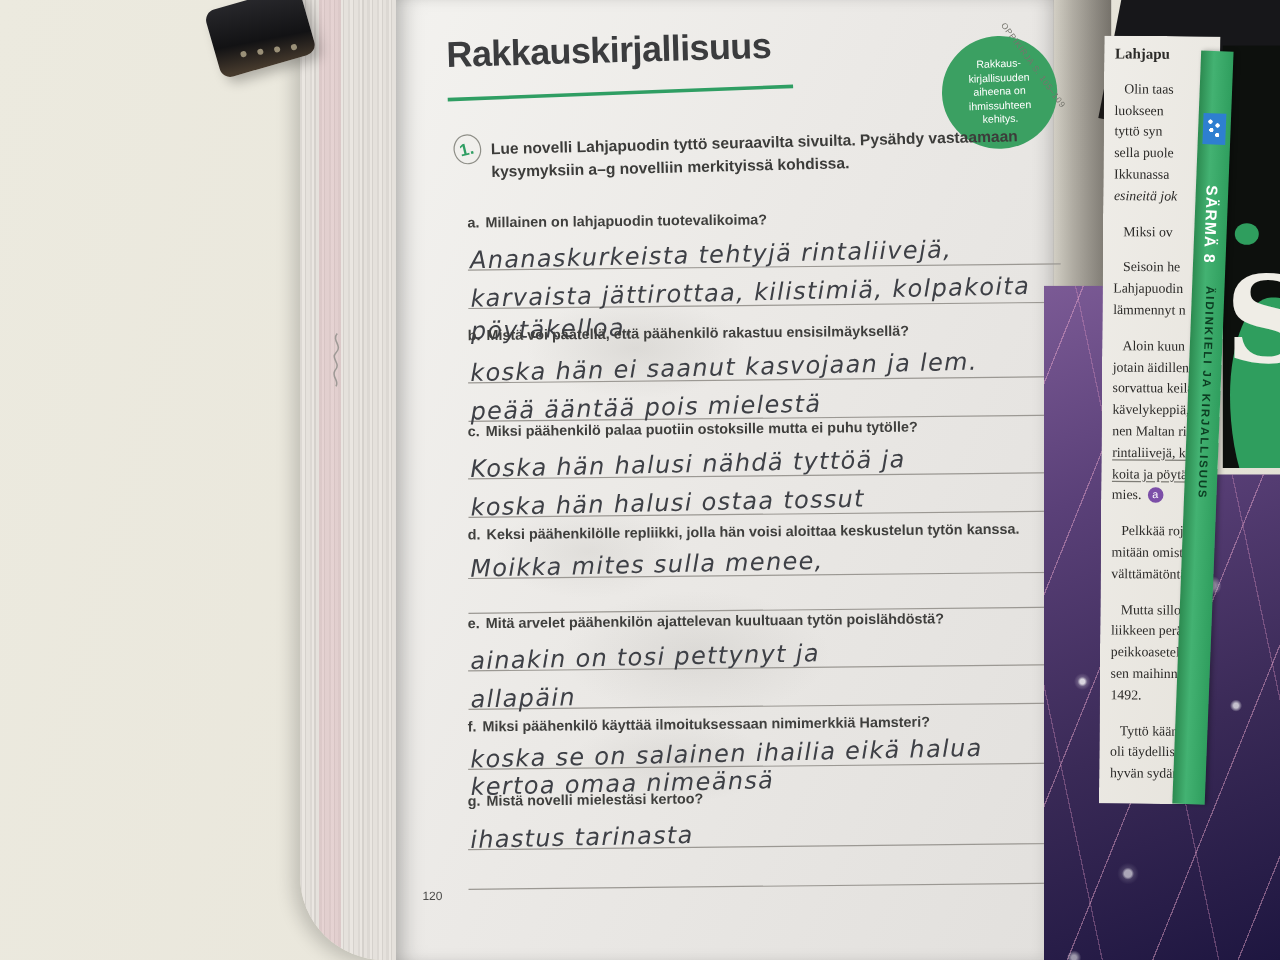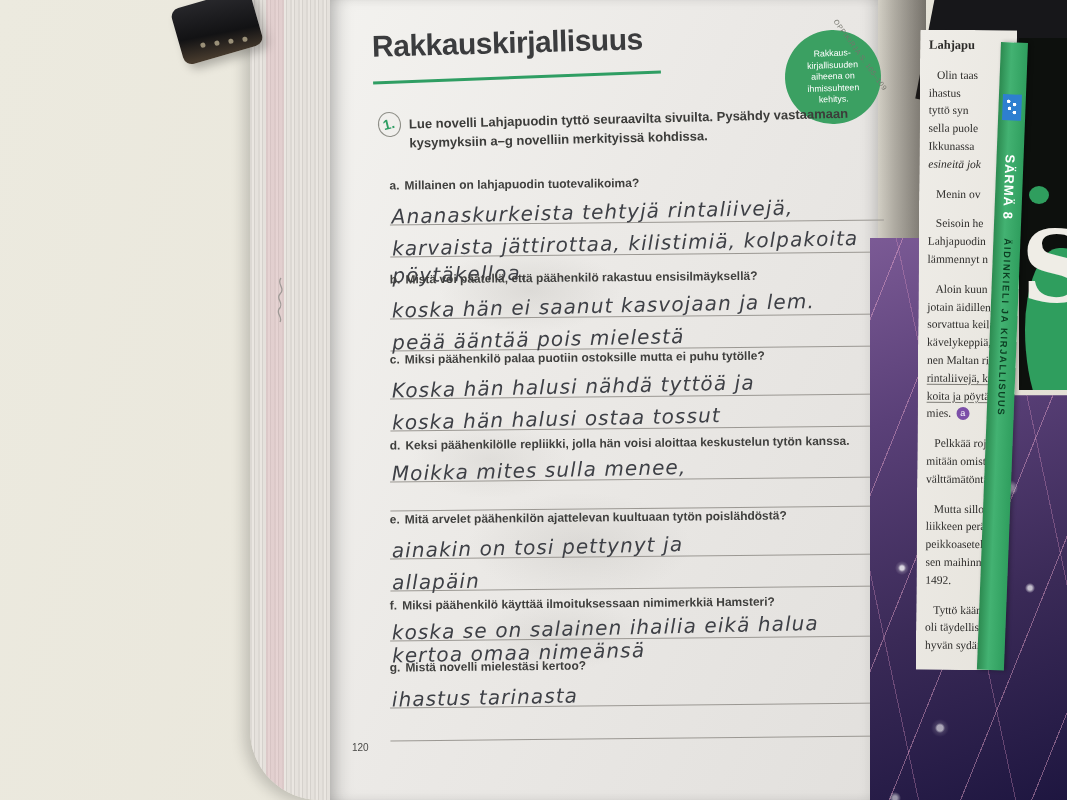--- a/index.html
+++ b/index.html
@@ -116,26 +116,26 @@
     <div class="blob2"></div>
     <div class="cover-letter">S</div>
   </div>
 
   <div class="purple-book"></div>
 
   <div class="side-page">
     <div class="sp-col">
         <div class="sp-line bold">Lahjapu</div>
         <div class="sp-line indent">Olin taas</div>
-        <div class="sp-line">ihastus</div>
+        <div class="sp-line">luokseen</div>
         <div class="sp-line">tyttö syn</div>
         <div class="sp-line">sella puole</div>
         <div class="sp-line">Ikkunassa</div>
         <div class="sp-line italic">esineitä jok</div>
-        <div class="sp-line indent">Menin ov</div>
+        <div class="sp-line indent">Miksi ov</div>
         <div class="sp-line indent">Seisoin he</div>
         <div class="sp-line">Lahjapuodin</div>
         <div class="sp-line">lämmennyt n</div>
         <div class="sp-line indent">Aloin kuun</div>
         <div class="sp-line">jotain äidillen</div>
         <div class="sp-line">sorvattua keila</div>
         <div class="sp-line">kävelykeppiä, j</div>
         <div class="sp-line">nen Maltan rist</div>
         <div class="sp-line underline">rintaliivejä, kar</div>
         <div class="sp-line underline">koita ja pöytäke</div>

